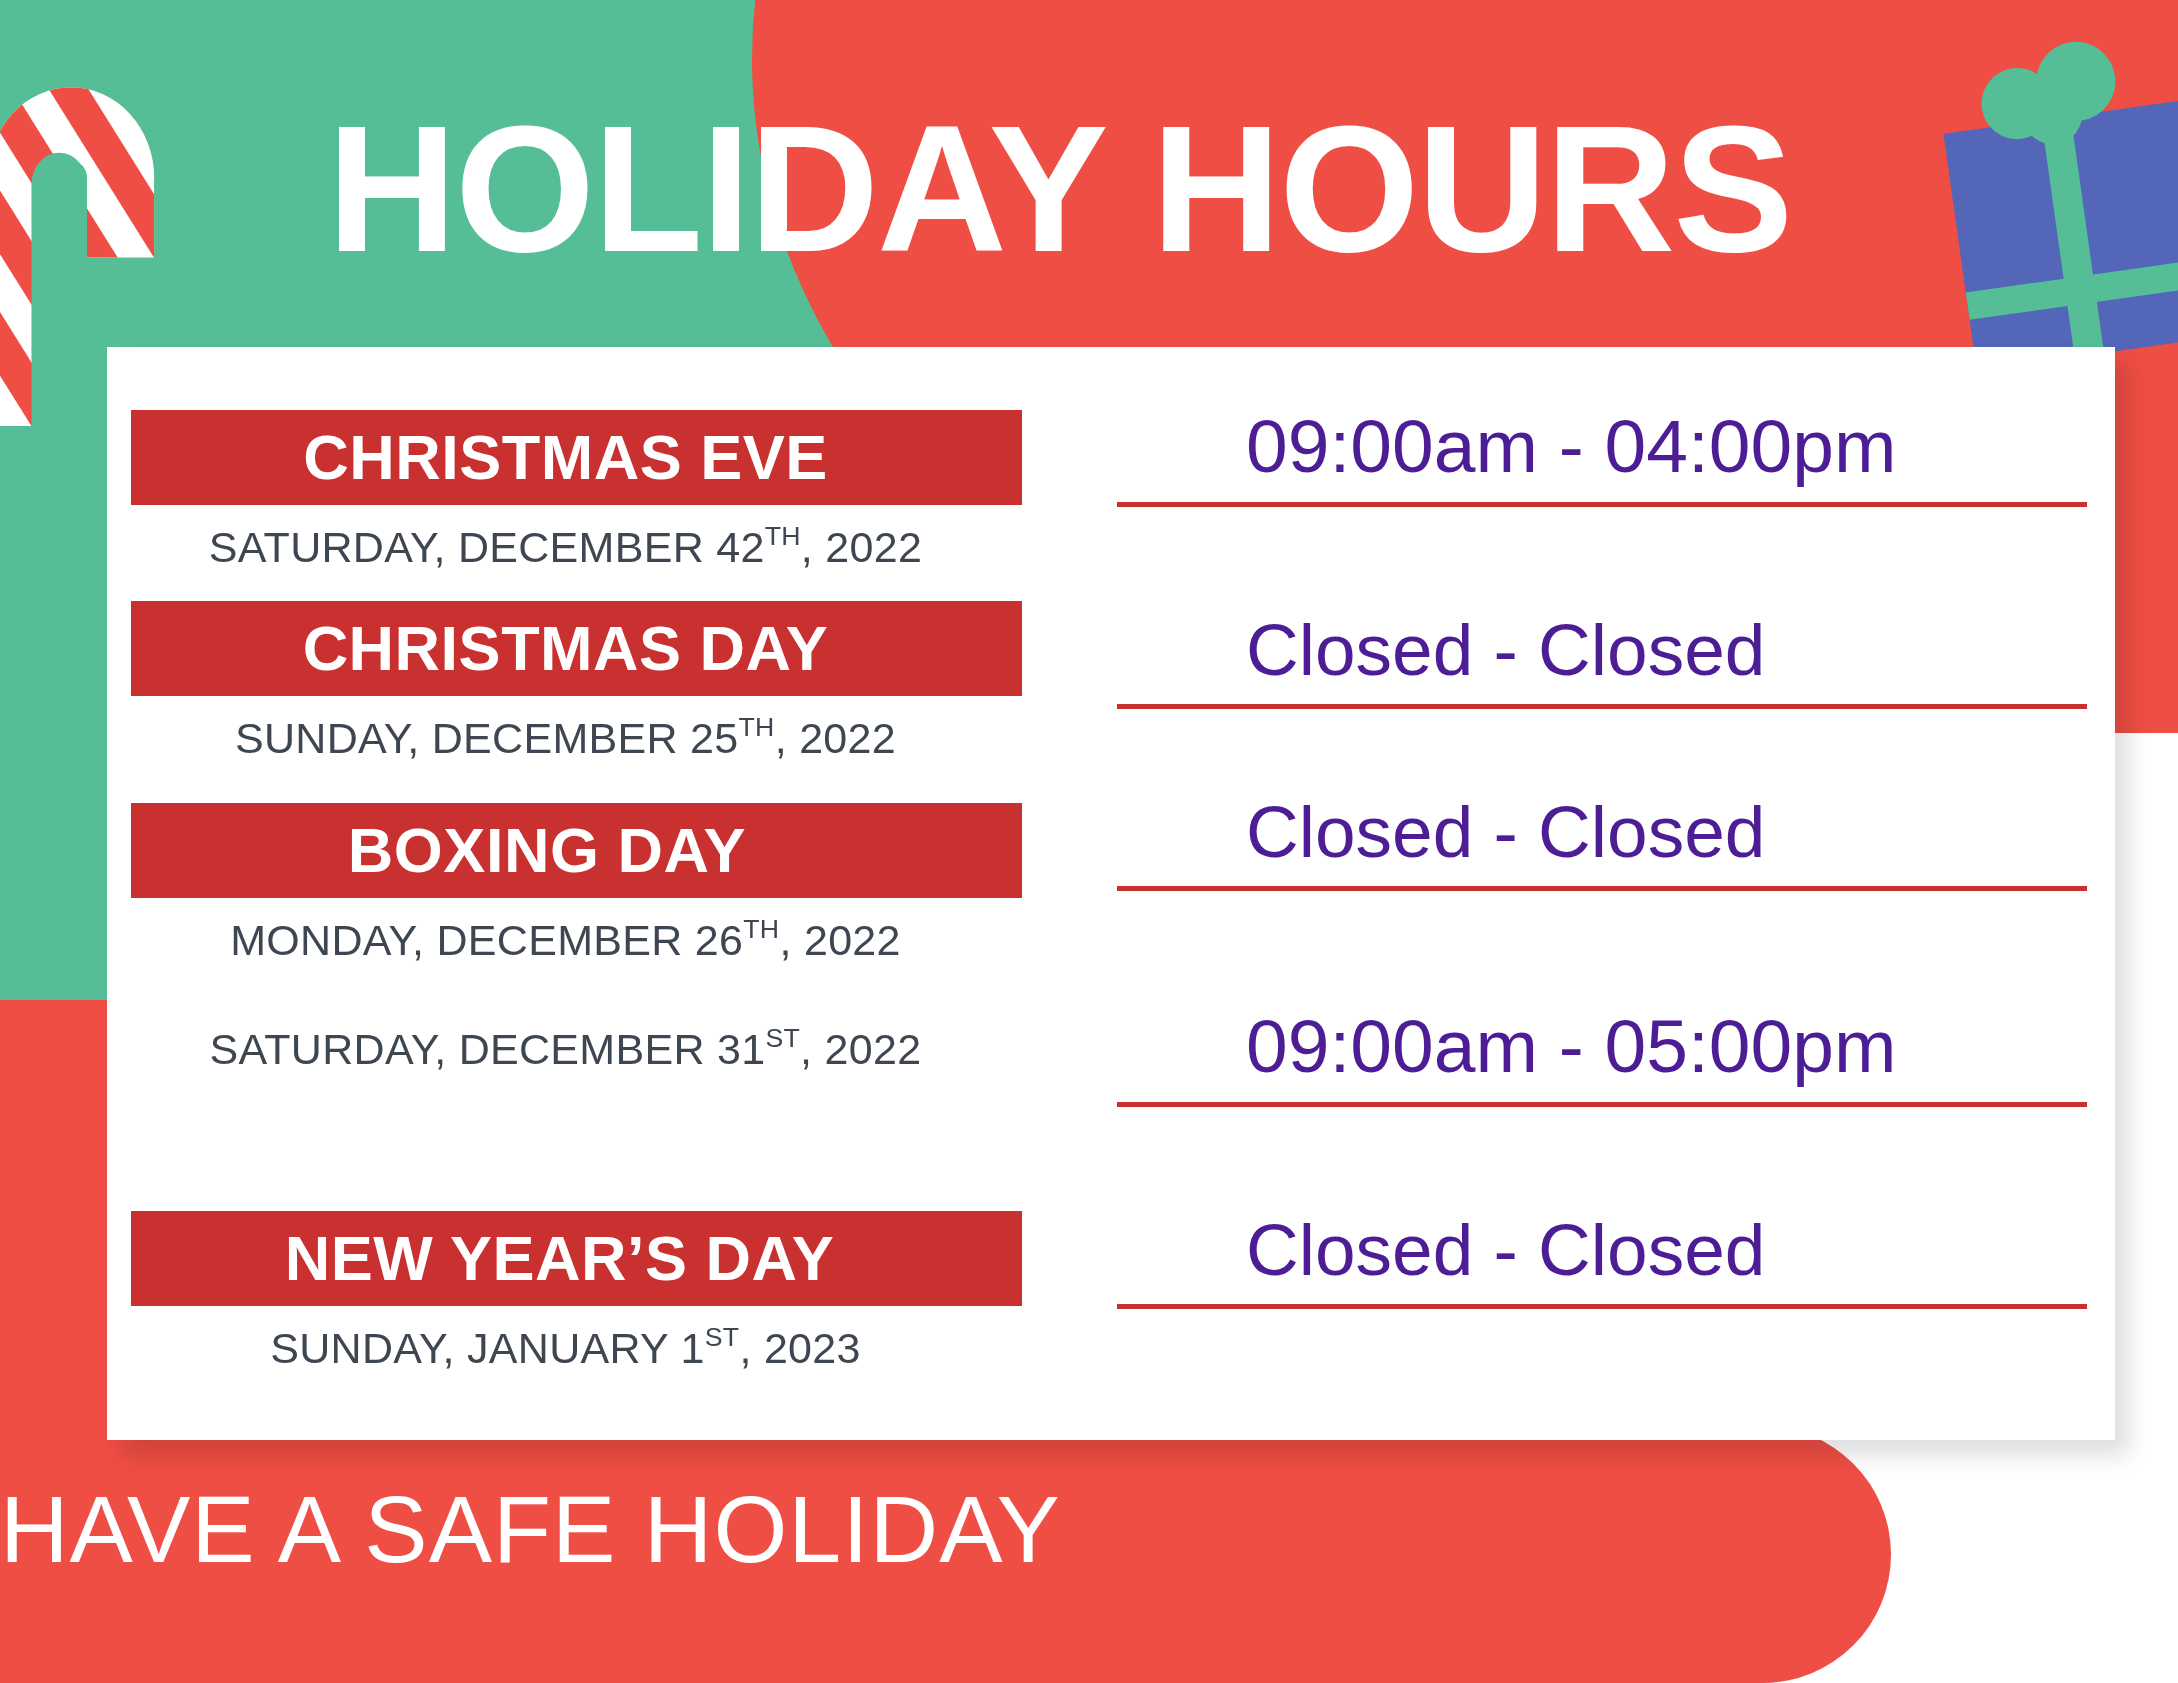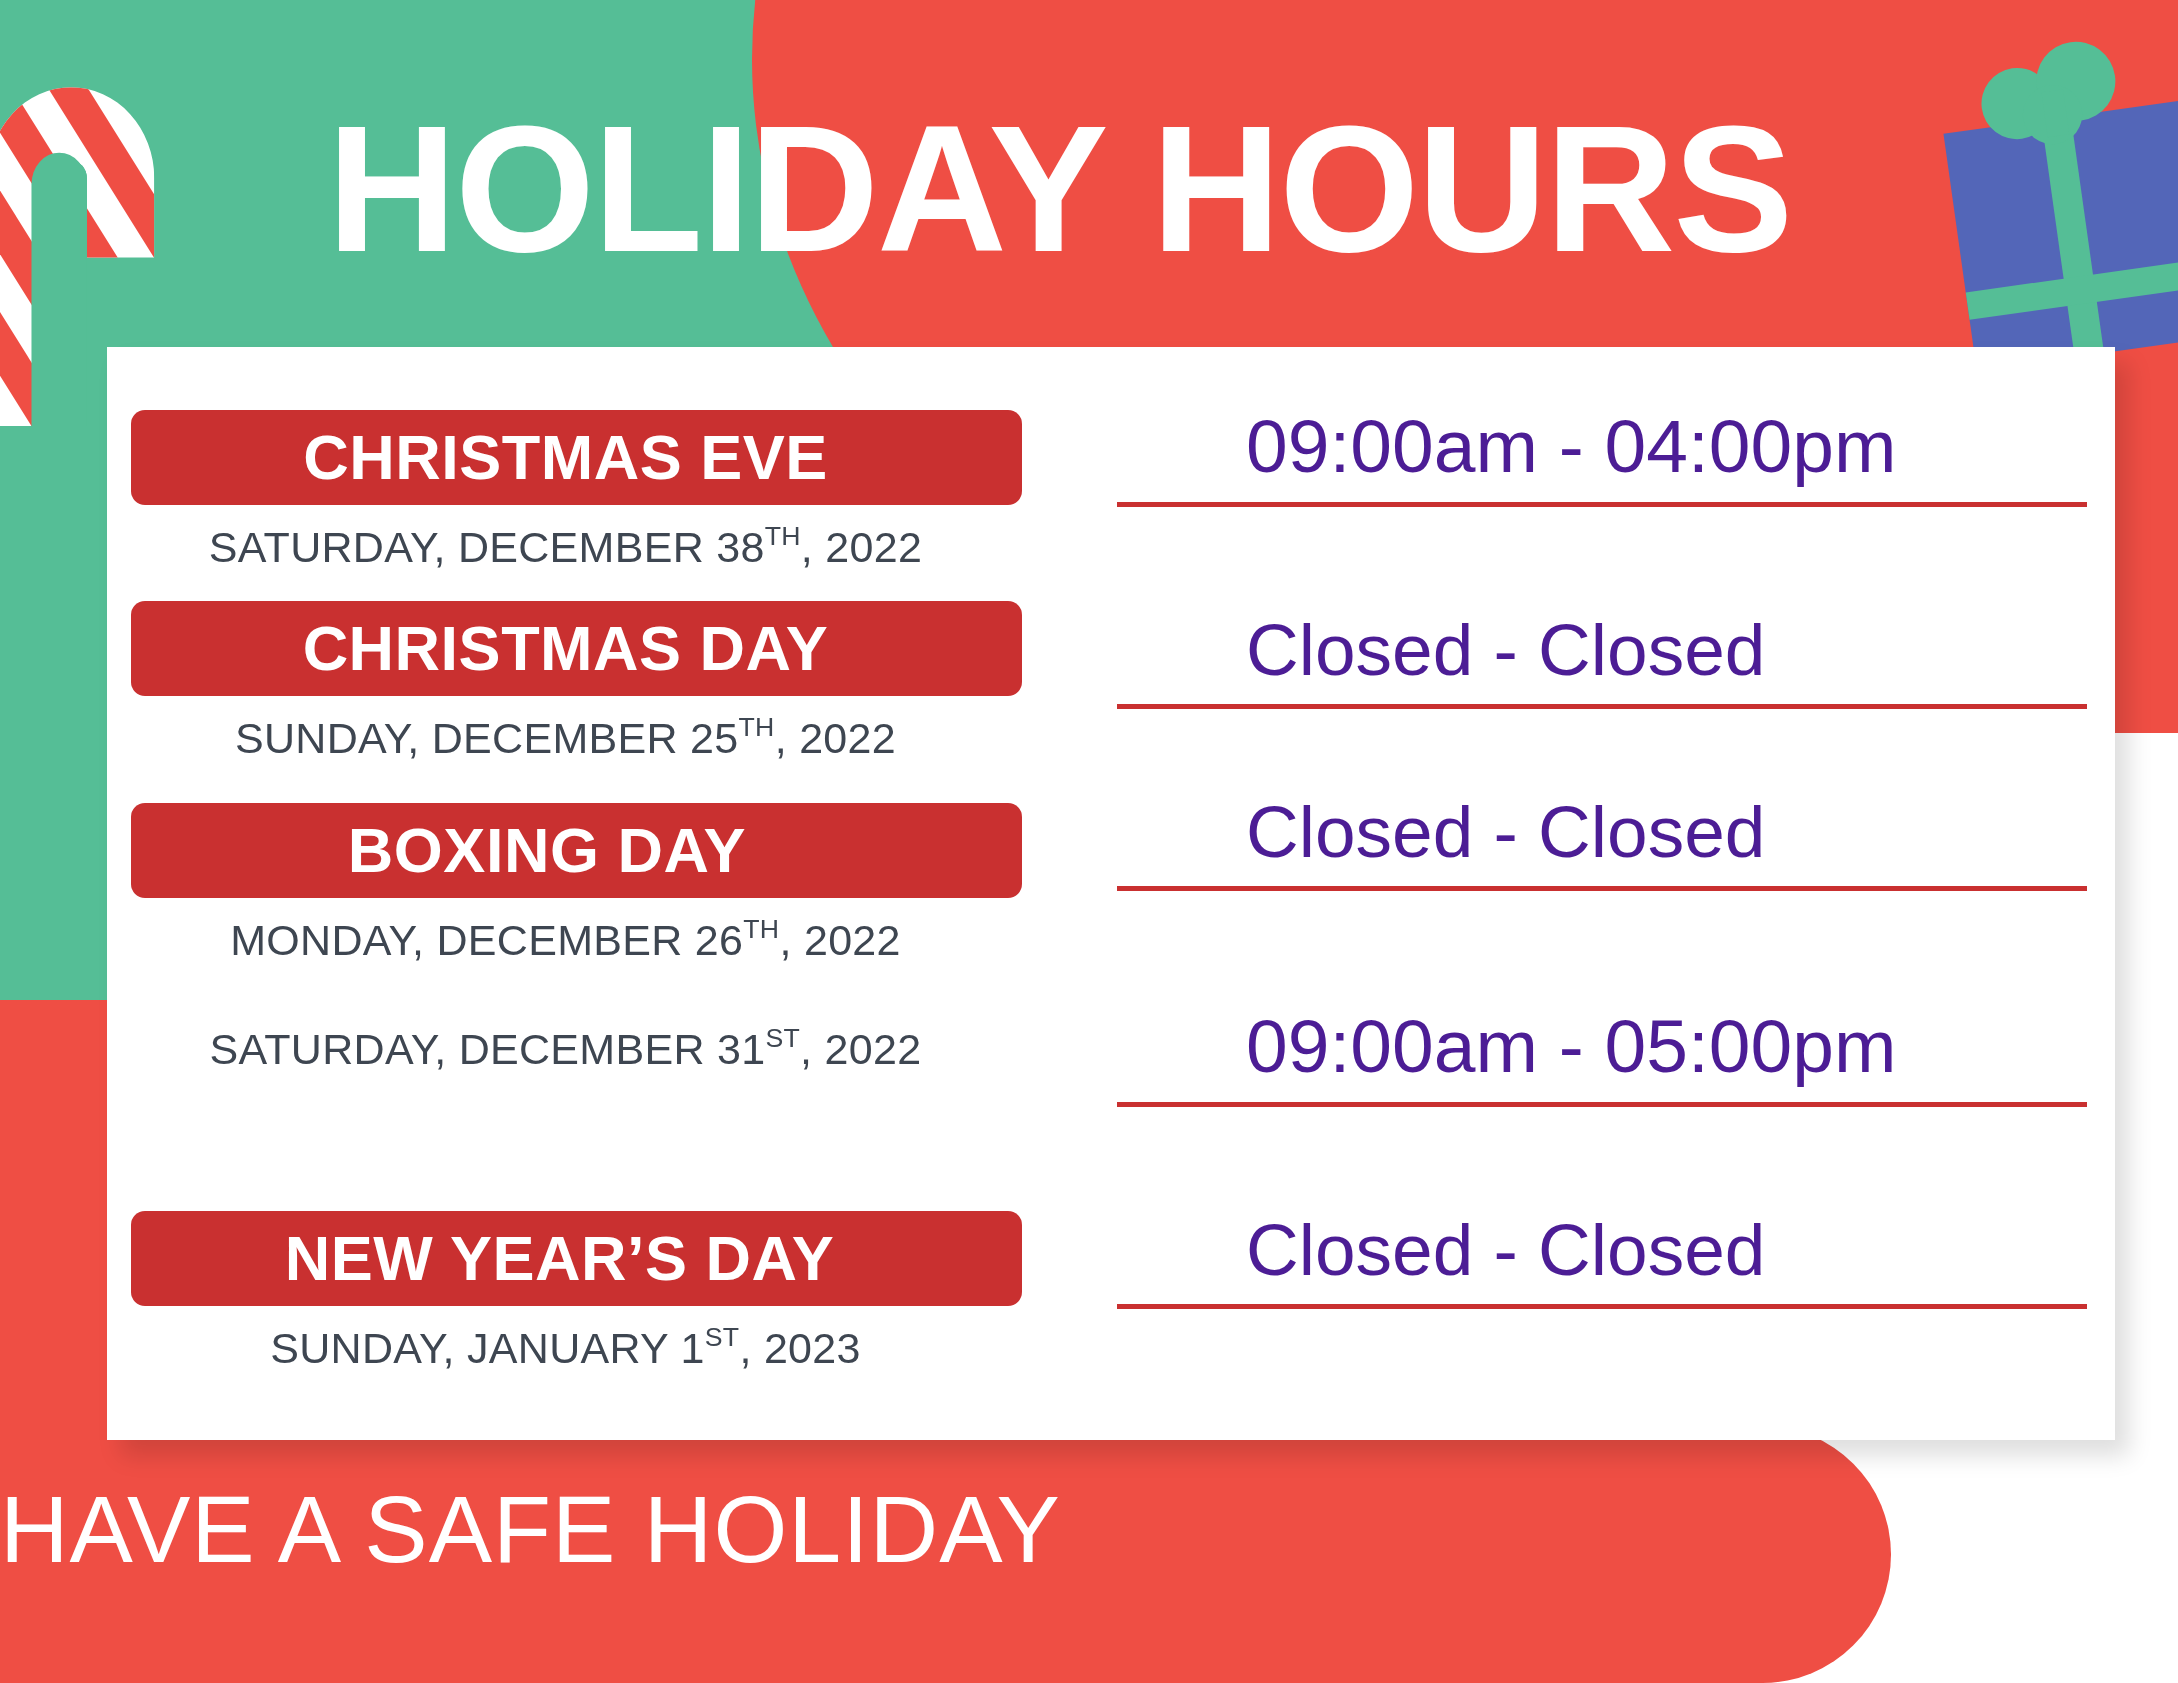--- a/index.html
+++ b/index.html
@@ -130,21 +130,20 @@
     width: 891px;
   }
   .label-bar {
     background: #C93030;
     height: 95px;
     display: flex;
     align-items: center;
     justify-content: center;
     padding-right: 22px;
     box-sizing: border-box;
-    border-radius: 14px;
   }
   .label-bar-text {
     color: #ffffff;
     font-size: 63px;
     font-weight: 700;
     letter-spacing: 0.5px;
     line-height: 1;
     white-space: nowrap;
   }
   .date-text {
@@ -285,21 +284,21 @@
 
   <div class="title">HOLIDAY HOURS</div>
 
   <div class="card">
     <div class="rows" id="rows">
         <div class="row r0">
           <div class="row-left">
             <div class="label-bar">
               <span class="label-bar-text">CHRISTMAS EVE</span>
             </div>
-            <div class="date-text"><span>SATURDAY, DECEMBER 38</span><sup>TH</sup><span>, 2022</span></div>
+            <div class="date-text"><span>SATURDAY, DECEMBER 42</span><sup>TH</sup><span>, 2022</span></div>
           </div>
           <div class="row-right">
             <div class="hours-text">09:00am - 04:00pm</div>
             <div class="hours-rule"></div>
           </div>
         </div>
         <div class="row r1">
           <div class="row-left">
             <div class="label-bar">
               <span class="label-bar-text">CHRISTMAS DAY</span>

